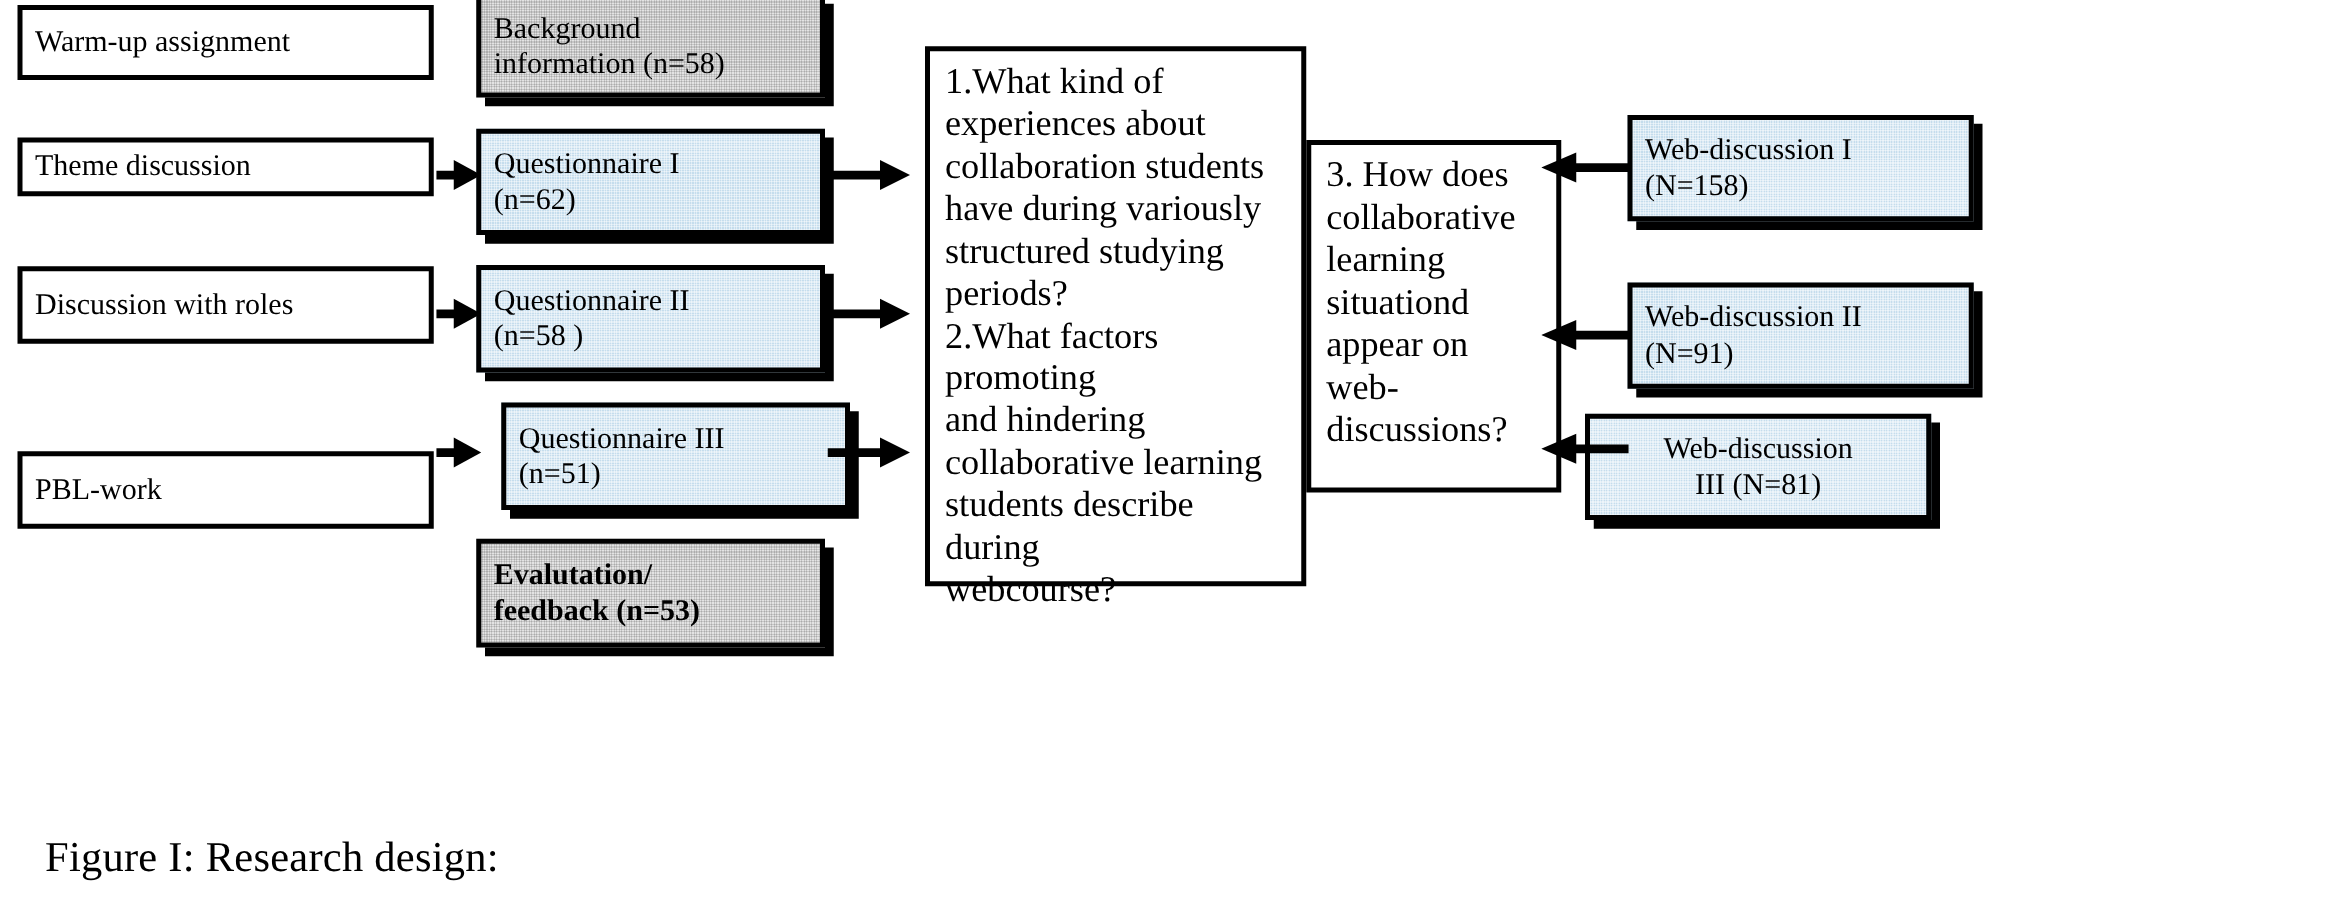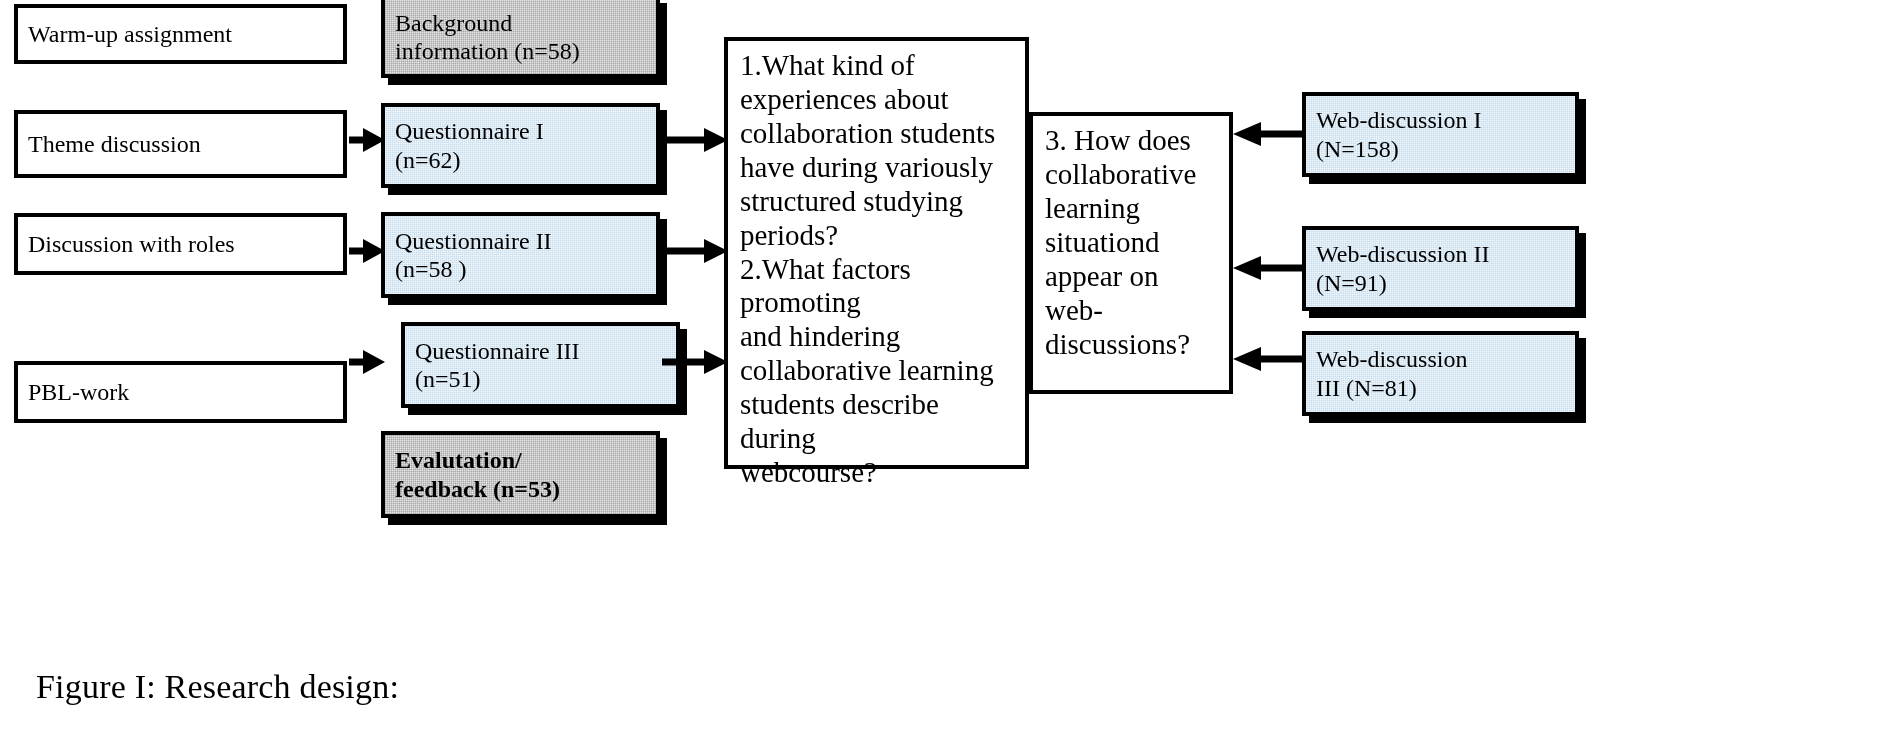--- a/index.html
+++ b/index.html
@@ -60,20 +60,21 @@
       #c5dded;
     box-shadow: 7px 7px 0 0 #000000;
   }
 
   
   .box.question {
     background: #ffffff;
     justify-content: flex-start;
     line-height: 1.17;
     font-size: 29px;
+    margin-left: 16px;
   }
   .box.question .txt { padding: 8px 6px 0 12px; }
 
   
   .arrow {
     position: absolute;
   }
   .arrow svg { display: block; }
 
   
@@ -86,21 +87,21 @@
 </style>
 </head>
 <body>
 
 <div id="canvas">
 
   <div class="box plain" style="left:14px; top:4px; width:333px; height:60px;">
     <span class="txt">Warm-up assignment</span>
   </div>
 
-  <div class="box plain" style="left:14px; top:110px; width:333px; height:68px;">
+  <div class="box plain" style="left:14px; top:110px; width:333px; height:47px;">
     <span class="txt">Theme discussion</span>
   </div>
 
   <div class="box plain" style="left:14px; top:213px; width:333px; height:62px;">
     <span class="txt">Discussion with roles</span>
   </div>
 
   <div class="box plain" style="left:14px; top:333px; width:333px; height:62px;margin-top:28px;">
     <span class="txt">PBL-work</span>
   </div>
@@ -157,21 +158,21 @@
   <div class="box blue" style="left:1302px; top:92px; width:277px; height:85px;">
     <span class="txt">Web-discussion I
 (N=158)</span>
   </div>
 
   <div class="box blue" style="left:1302px; top:226px; width:277px; height:85px;">
     <span class="txt">Web-discussion II
 (N=91)</span>
   </div>
 
-  <div class="box blue" style="left:1302px; top:331px; width:277px; height:85px;">
+  <div class="box blue" style="left:1268px; top:331px; width:277px; height:85px;text-align:center;">
     <span class="txt">Web-discussion
 III (N=81)</span>
   </div>
 
   <div class="arrow" style="left:349px; top:126px; width:36px; height:28px;">
     <svg width="36" height="28" viewBox="0 0 36 28">
       <line x1="0" y1="14" x2="20" y2="14" stroke="#000" stroke-width="7"></line>
       <polygon points="14,2 36,14 14,26" fill="#000"></polygon>
     </svg>
   </div>

